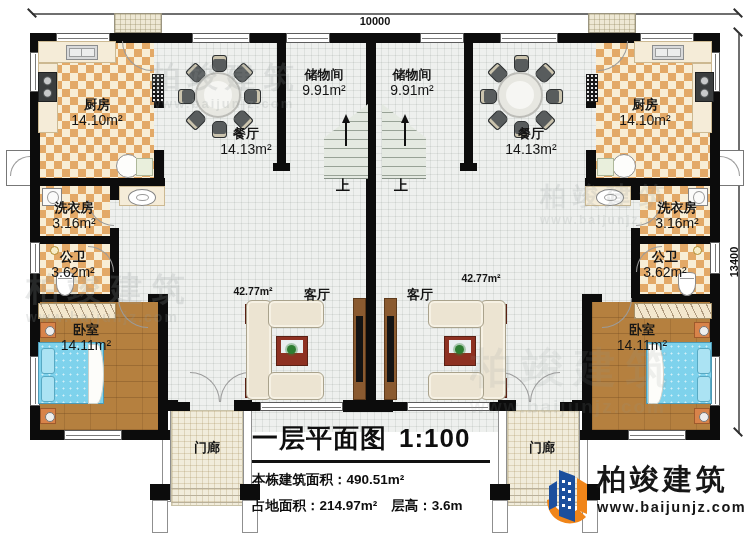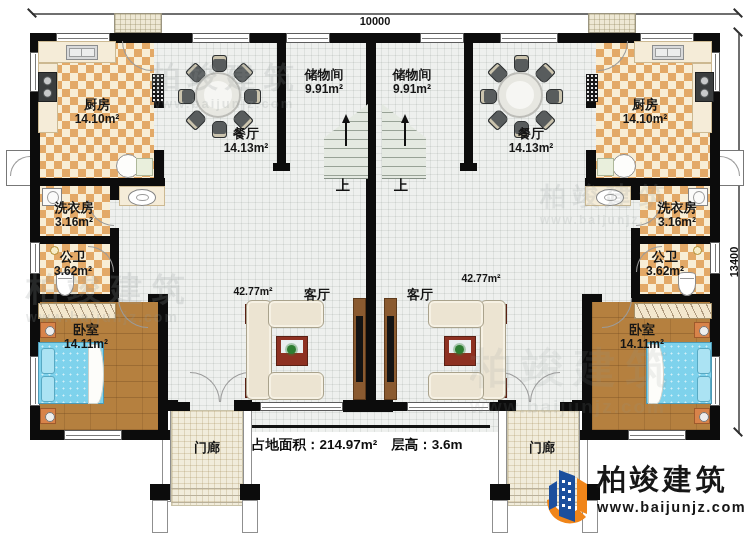--- a/index.html
+++ b/index.html
@@ -96,21 +96,21 @@
     background-image:repeating-linear-gradient(180deg,transparent 0 8px,#98a296 8px 9px);}
   .stair-l{clip-path:polygon(0 45%,100% 0,100% 100%,0 100%);}
   .stair-r{clip-path:polygon(0 0,100% 45%,100% 100%,0 100%);}
   .stair-arrow{position:absolute;width:2px;height:28px;background:#101010;}
   .stair-arrow::before{content:"";position:absolute;top:-8px;left:-3.5px;
     border:4.5px solid transparent;border-bottom:9px solid #101010;}
   
   .room-label{position:absolute;transform:translateX(-50%);text-align:center;color:#151515;
     line-height:1.12;white-space:nowrap;}
   .room-label .rn{display:block;font-size:13px;font-weight:bold;}
-  .room-label .ra{display:block;font-size:12px;font-weight:bold;}
+  .room-label .ra{display:block;font-size:14px;font-weight:normal;}
   .area-only{position:absolute;transform:translateX(-50%);font-size:10.5px;font-weight:bold;
     color:#151515;white-space:nowrap;}
   .up-label{position:absolute;transform:translateX(-50%);font-size:14px;font-weight:bold;color:#111;}
   
   .dim-line{position:absolute;background:#6f6f6f;}
   .tick{position:absolute;width:12px;height:2px;background:#2f2f2f;transform:rotate(45deg);}
   .dim-text{position:absolute;font-size:11px;font-weight:bold;color:#111;transform:translateX(-50%);}
   .dim-text-v{position:absolute;font-size:11px;font-weight:bold;color:#111;
     transform:translate(-50%,-50%) rotate(-90deg);}
   
@@ -424,20 +424,25 @@
     <span class="rn">门廊</span>
   </div>
   <div class="room-label" style="left:542px;top:441px;">
     <span class="rn">门廊</span>
   </div>
   <div class="up-label" style="left:343px;top:177px;">上</div>
   <div class="up-label" style="left:401px;top:177px;">上</div>
 
   <div class="title-block">
     <div class="tb-title">
+      <span>一层平面图</span>
+      <span>1:100</span>
+    </div>
+    <div class="tb-line">
+      <span>本栋建筑面积：</span><span>490.51m²</span>
     </div>
     <div class="tb-line">
       <span>占地面积：</span><span>214.97m²</span><span class="tb-gap"></span><span>层高：</span><span>3.6m</span>
     </div>
   </div>
 
   <div class="logo">
     <svg width="46" height="64" viewBox="0 0 46 64">
       <path d="M2 36 A23 23 0 0 0 41 53 L33 45 A15 15 0 0 1 8 34 Z" fill="#f08519"></path>
       <polygon points="4,22 12,17 12,42 4,46" fill="#1b4f9d"></polygon>

